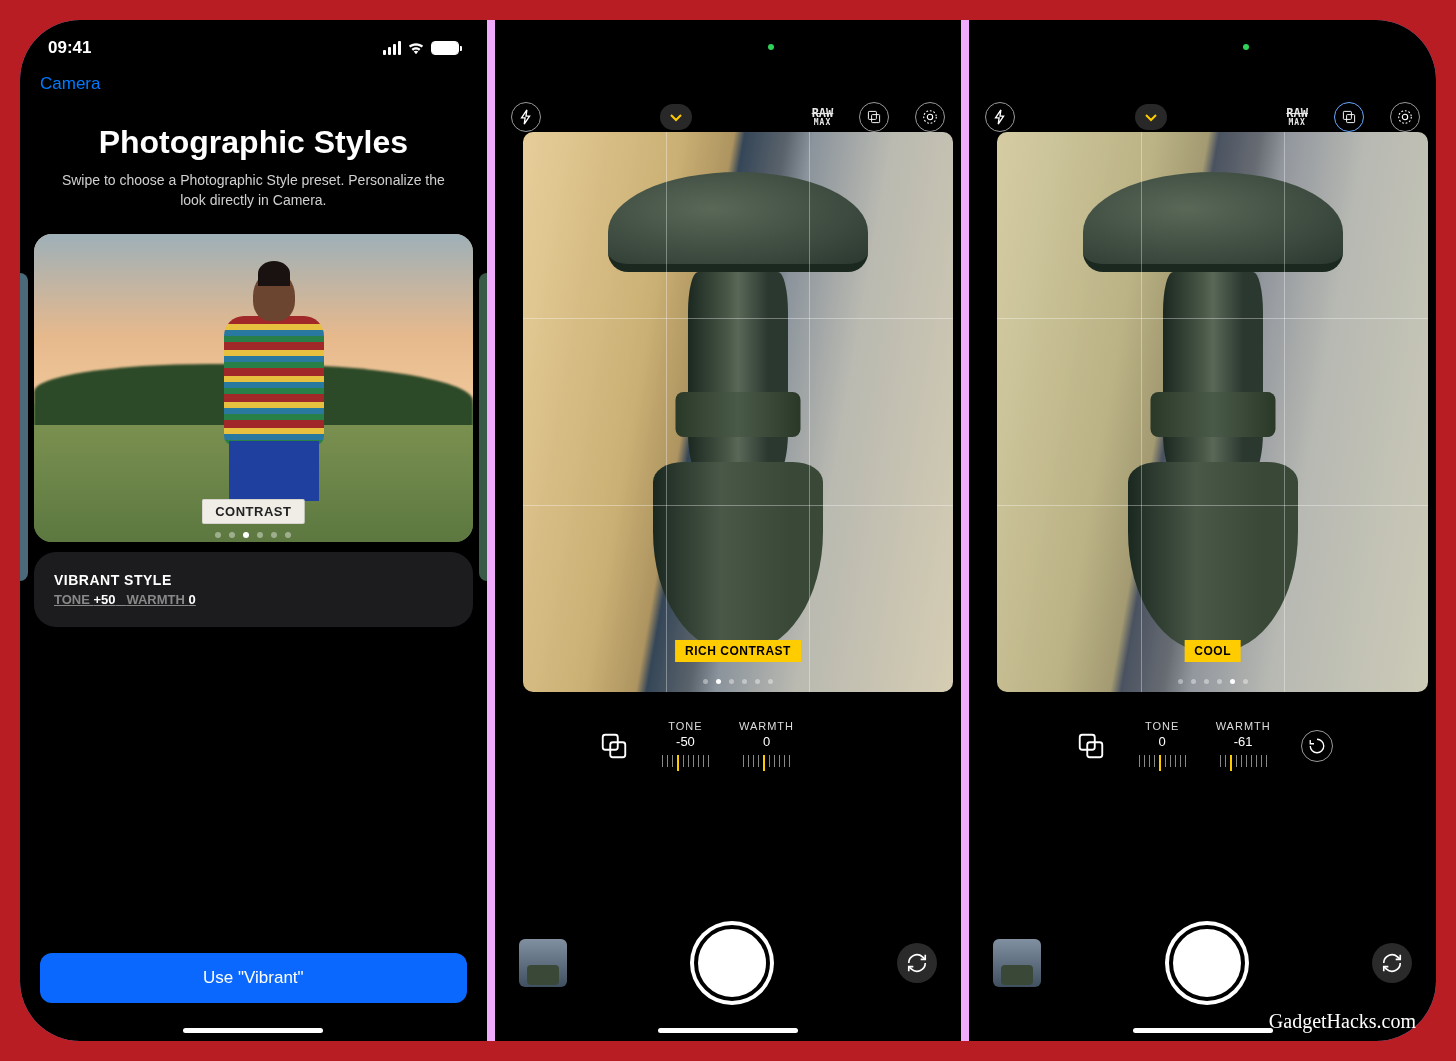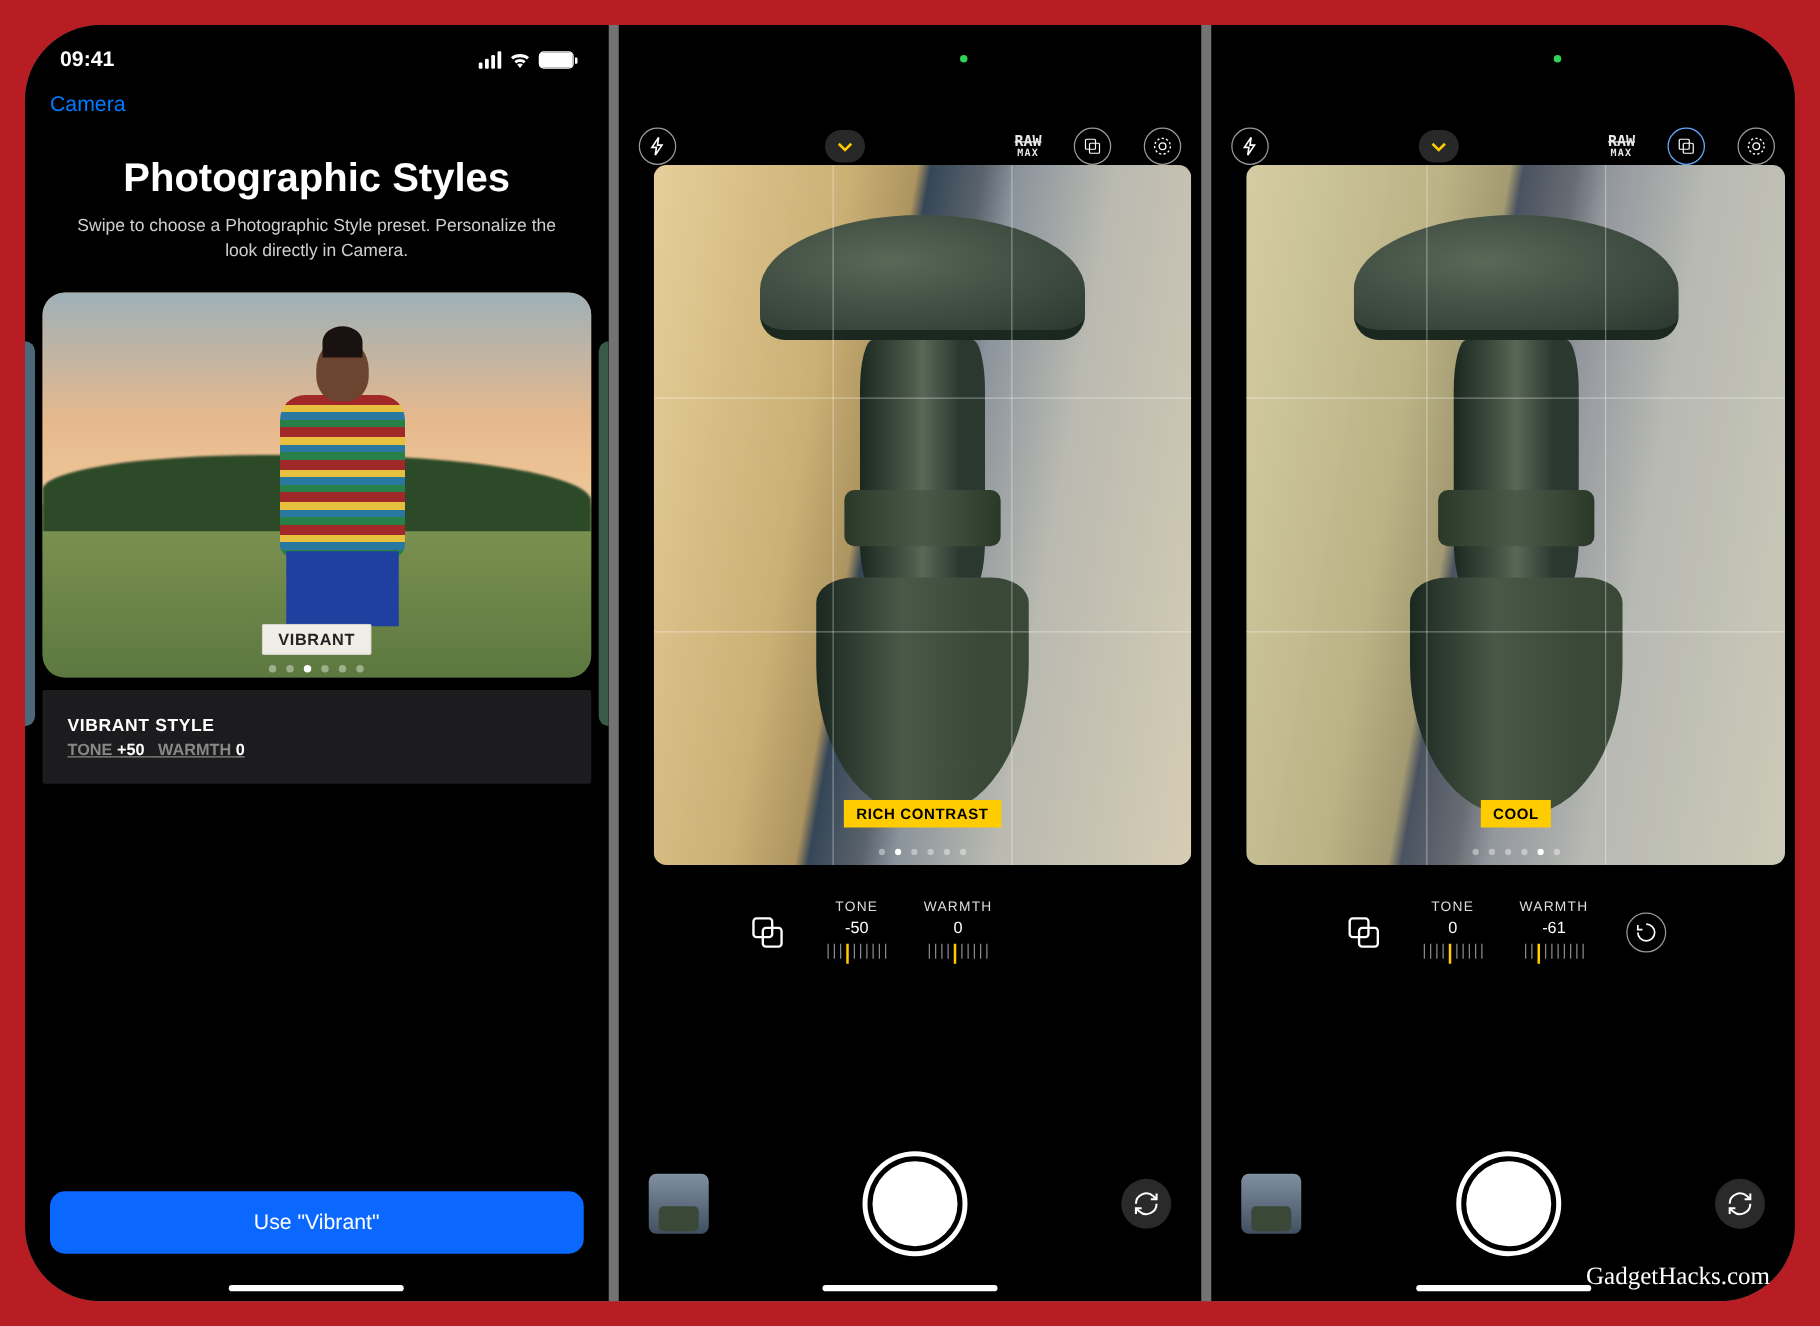--- a/index.html
+++ b/index.html
@@ -7,21 +7,21 @@
   font-family: -apple-system, BlinkMacSystemFont, "Helvetica Neue", sans-serif;
   background: #b91d24;
   width: 1456px;
   height: 1061px;
   padding: 20px;
   position: relative;
 }
 .frame {
   width: 100%;
   height: 100%;
-  background: #737373;
+  background: #f0abfc;
   border-radius: 60px;
   display: flex;
   gap: 8px;
   padding: 0;
   overflow: hidden;
   position: relative;
 }
 .phone {
   flex: 1;
   background: #000;
@@ -117,21 +117,21 @@
 .dots span { width:6px; height:6px; border-radius:50%; background:rgba(255,255,255,0.4); }
 .dots span.active { background:#fff; }
 
 .peek { position:absolute; top:253px; width:8px; height:308px; background:#4a6a7a; }
 .peek.left { left:0; border-radius: 0 12px 12px 0; }
 .peek.right { right:0; border-radius: 12px 0 0 12px; background:#3a5a48; }
 
 .info-card {
   margin: 10px 14px;
   background: #1c1c1e;
-  border-radius: 2px;
+  border-radius: 22px;
   padding: 20px;
 }
 .style-name { color:#fff; font-weight:700; font-size:14px; letter-spacing:0.5px; }
 .style-params { color:#888; font-size:13px; font-weight:600; margin-top:4px;text-decoration:underline; }
 .style-params b { color:#fff; }
 .style-desc { color:#ddd; font-size:14px; margin-top:10px; line-height:1.4; }
 
 .primary-btn {
   position: absolute;
   bottom: 38px;
@@ -362,21 +362,21 @@
       <div class="preset-sky"></div>
       <div class="preset-trees"></div>
       <div class="preset-grass"></div>
       <div class="person">
         <div class="person-head">
             <div class="person-hair"></div>
           </div>
         <div class="person-body"></div>
         <div class="person-skirt"></div>
       </div>
-      <div class="preset-label">VIBRANT</div>
+      <div class="preset-label">CONTRAST</div>
       <div class="dots">
         <span></span>
           <span></span>
           <span class="active"></span>
           <span></span>
           <span></span>
           <span></span>
       </div>
     </div>
 

